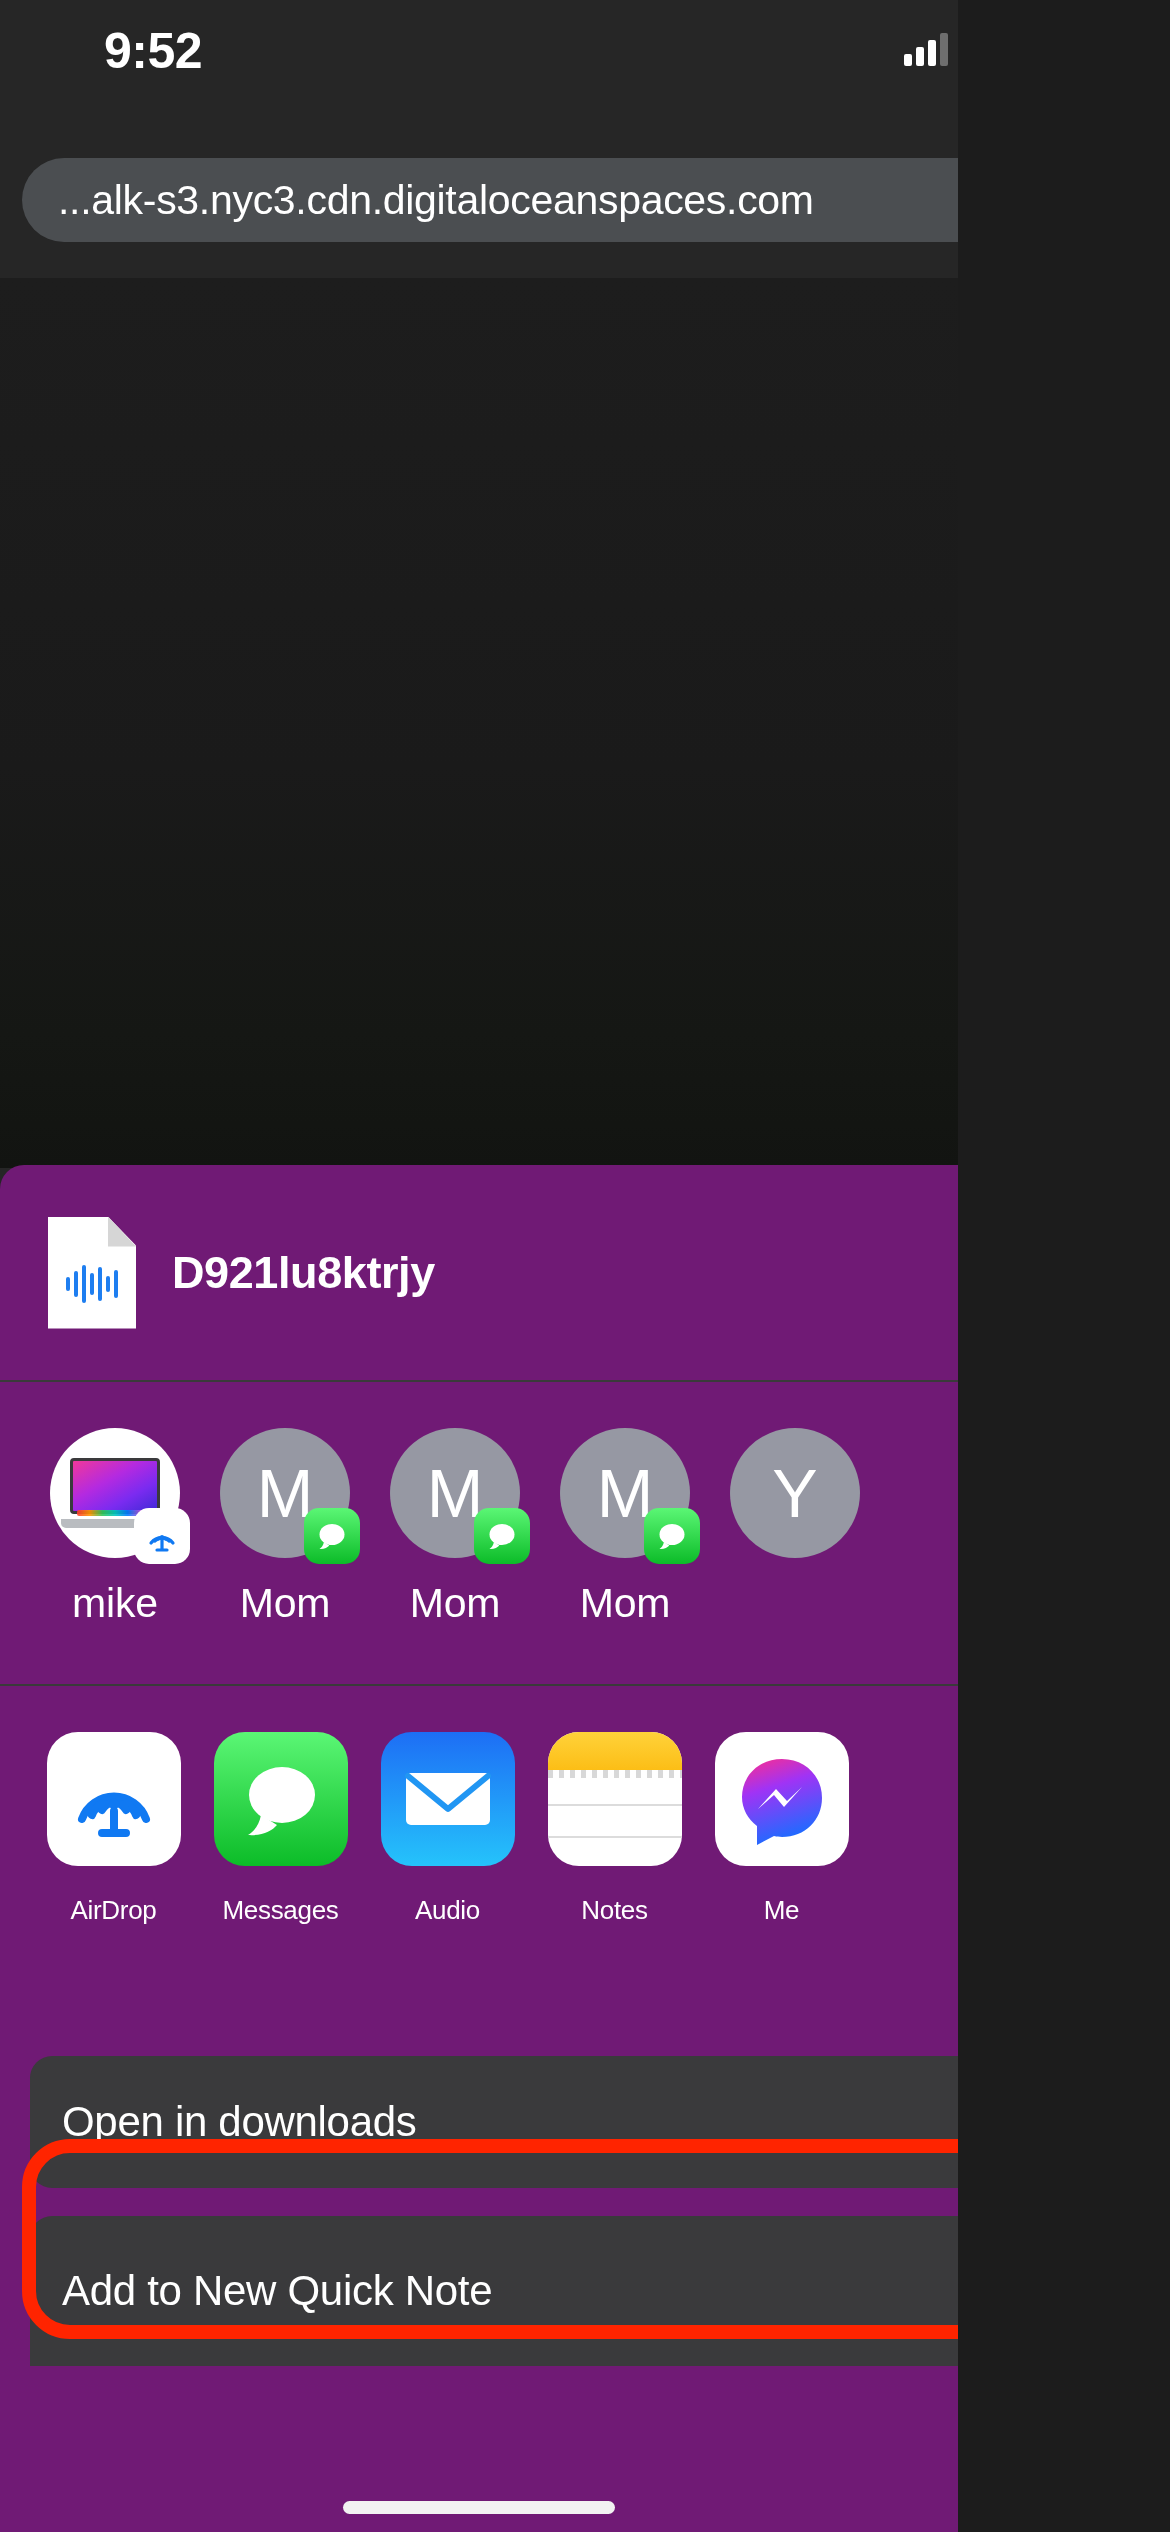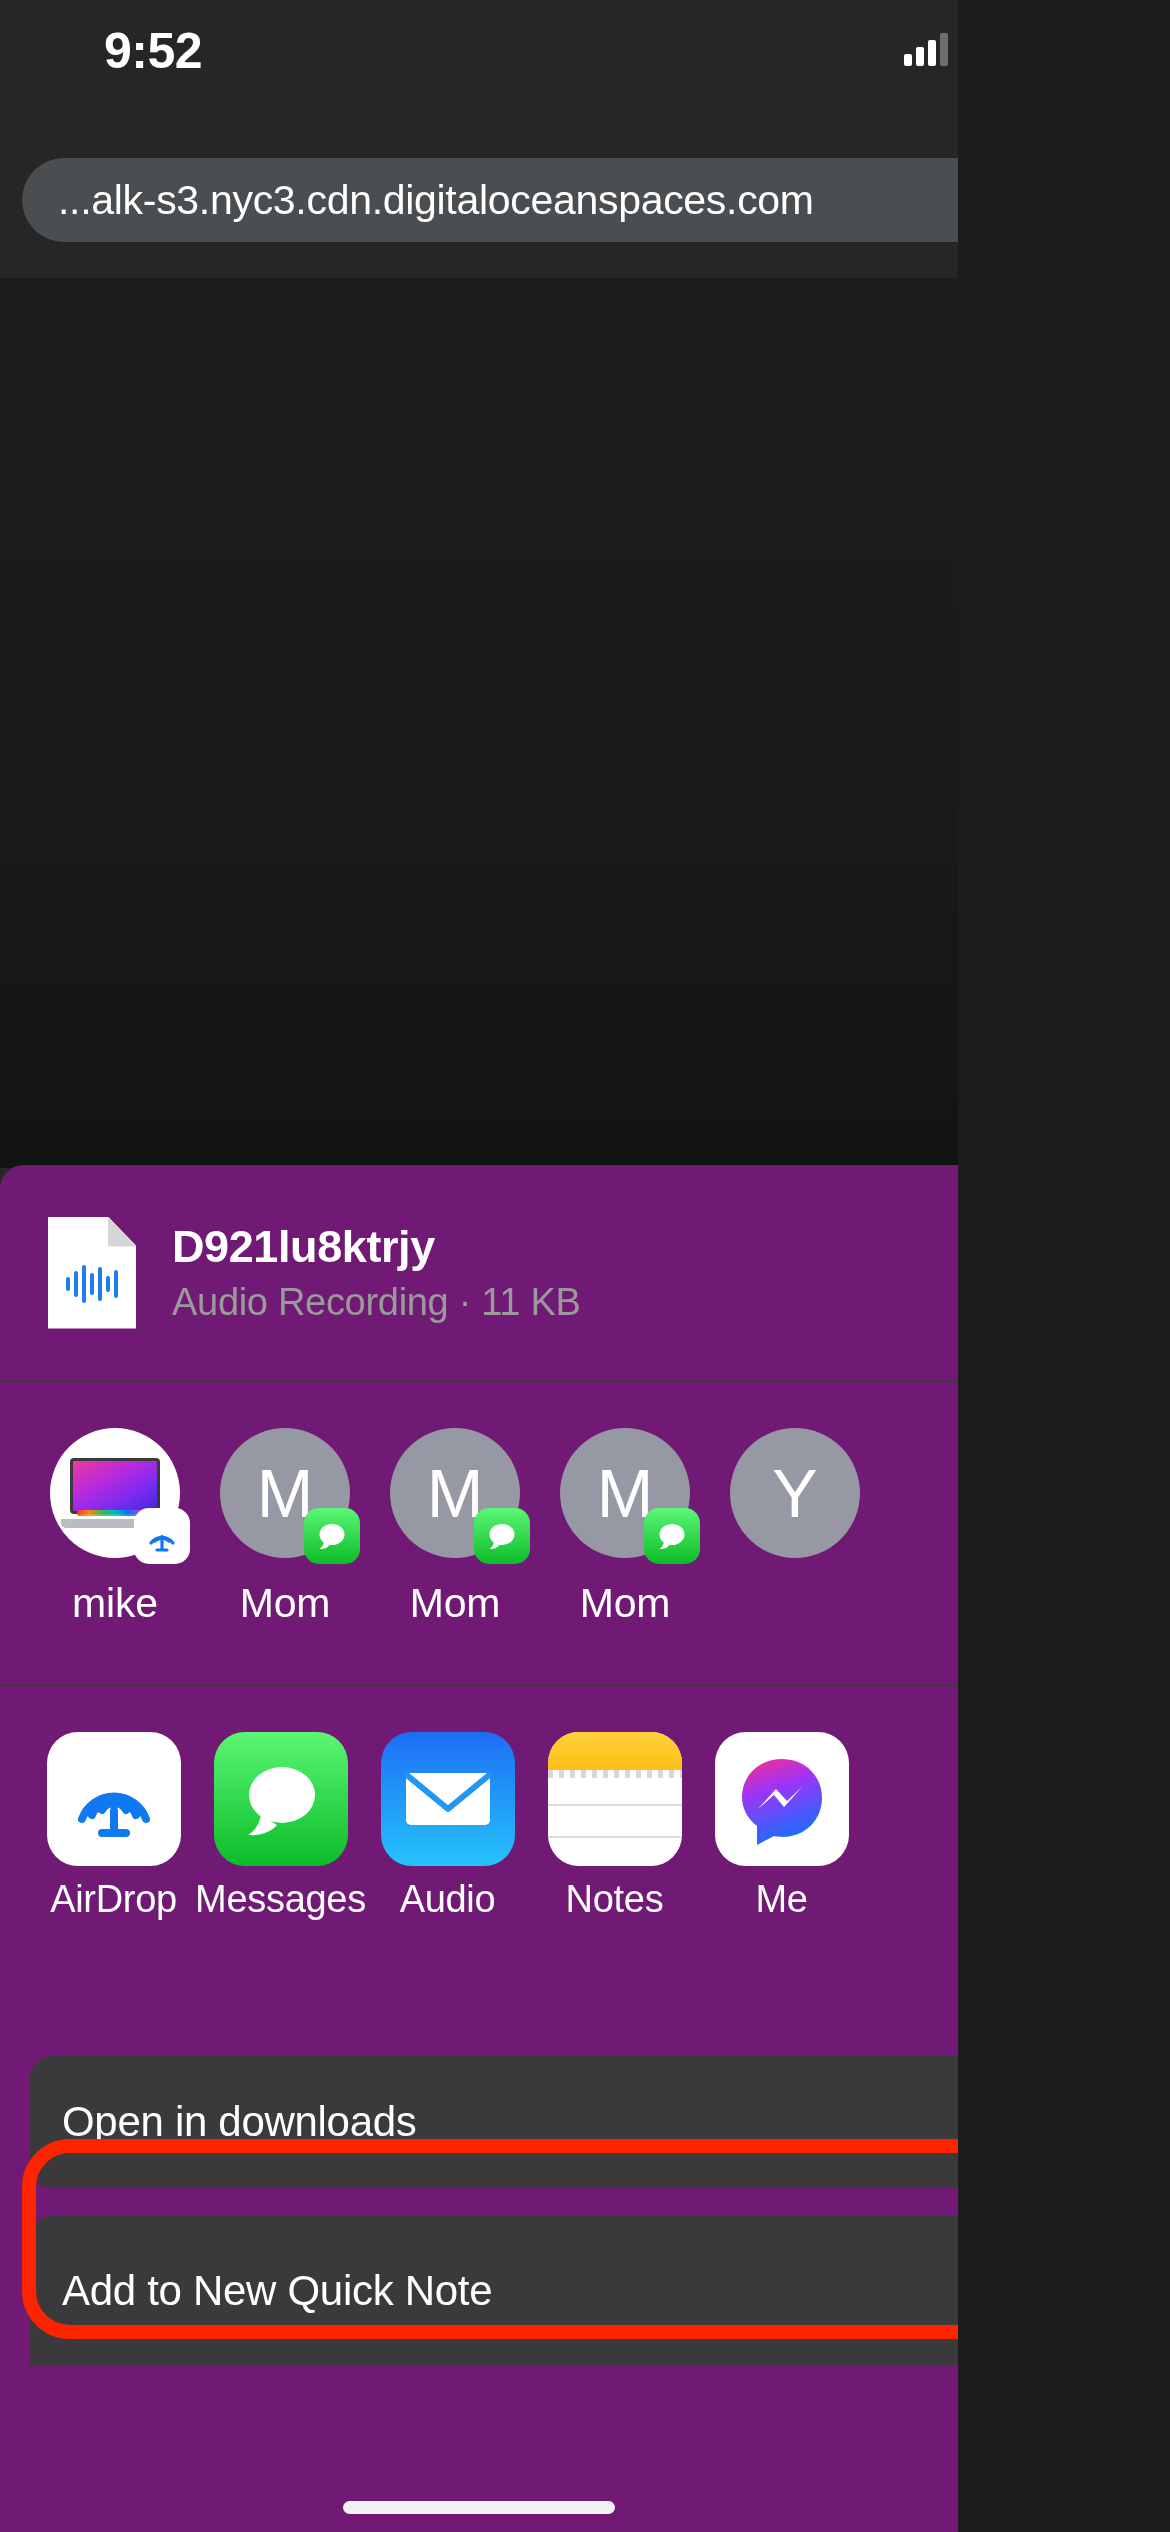--- a/index.html
+++ b/index.html
@@ -199,21 +199,21 @@
   }
   .app {
     flex: 0 0 auto; width: 167px;
     display: flex; flex-direction: column; align-items: center;
   }
   .app-icon {
     position: relative; width: 134px; height: 134px; border-radius: 31px;
     overflow: hidden; display: flex; align-items: center; justify-content: center;
   }
   .app-name {
-    margin-top: 12px; font-size: 38px; color: #ffffff;
+    margin-top: 29px; font-size: 26px; color: #ffffff;
     letter-spacing: -0.3px; white-space: nowrap;
   }
   .ic-airdrop { background: #ffffff; }
   .ic-messages { background: linear-gradient(to bottom, #5bf675 0%, #0cbc28 100%); }
   .ic-mail { background: linear-gradient(to bottom, #1d6ef5 0%, #25c3fb 100%); }
   .ic-notes { background: #ffffff; }
   .ic-messenger { background: #ffffff; }
   .notes-top {
     position: absolute; left: 0; right: 0; top: 0; height: 38px;
     background: linear-gradient(to bottom,#ffd23a,#fcbe16);
@@ -315,21 +315,20 @@
             <i></i>
             <i></i>
             <i></i>
             <i></i>
             <i></i>
             <i></i>
           </span>
       </div>
       <div id="file-meta">
         <div id="file-title">D921lu8ktrjy</div>
-        <div id="file-sub">Audio Recording · 11 KB</div>
       </div>
       <div id="close-btn">
         <svg width="40" height="40" viewBox="0 0 40 40">
           <path d="M9 9 L31 31 M31 9 L9 31" stroke="#aeaeae" stroke-width="6" stroke-linecap="round"></path>
         </svg>
       </div>
     </div>
 
     <div class="divider"></div>
 

